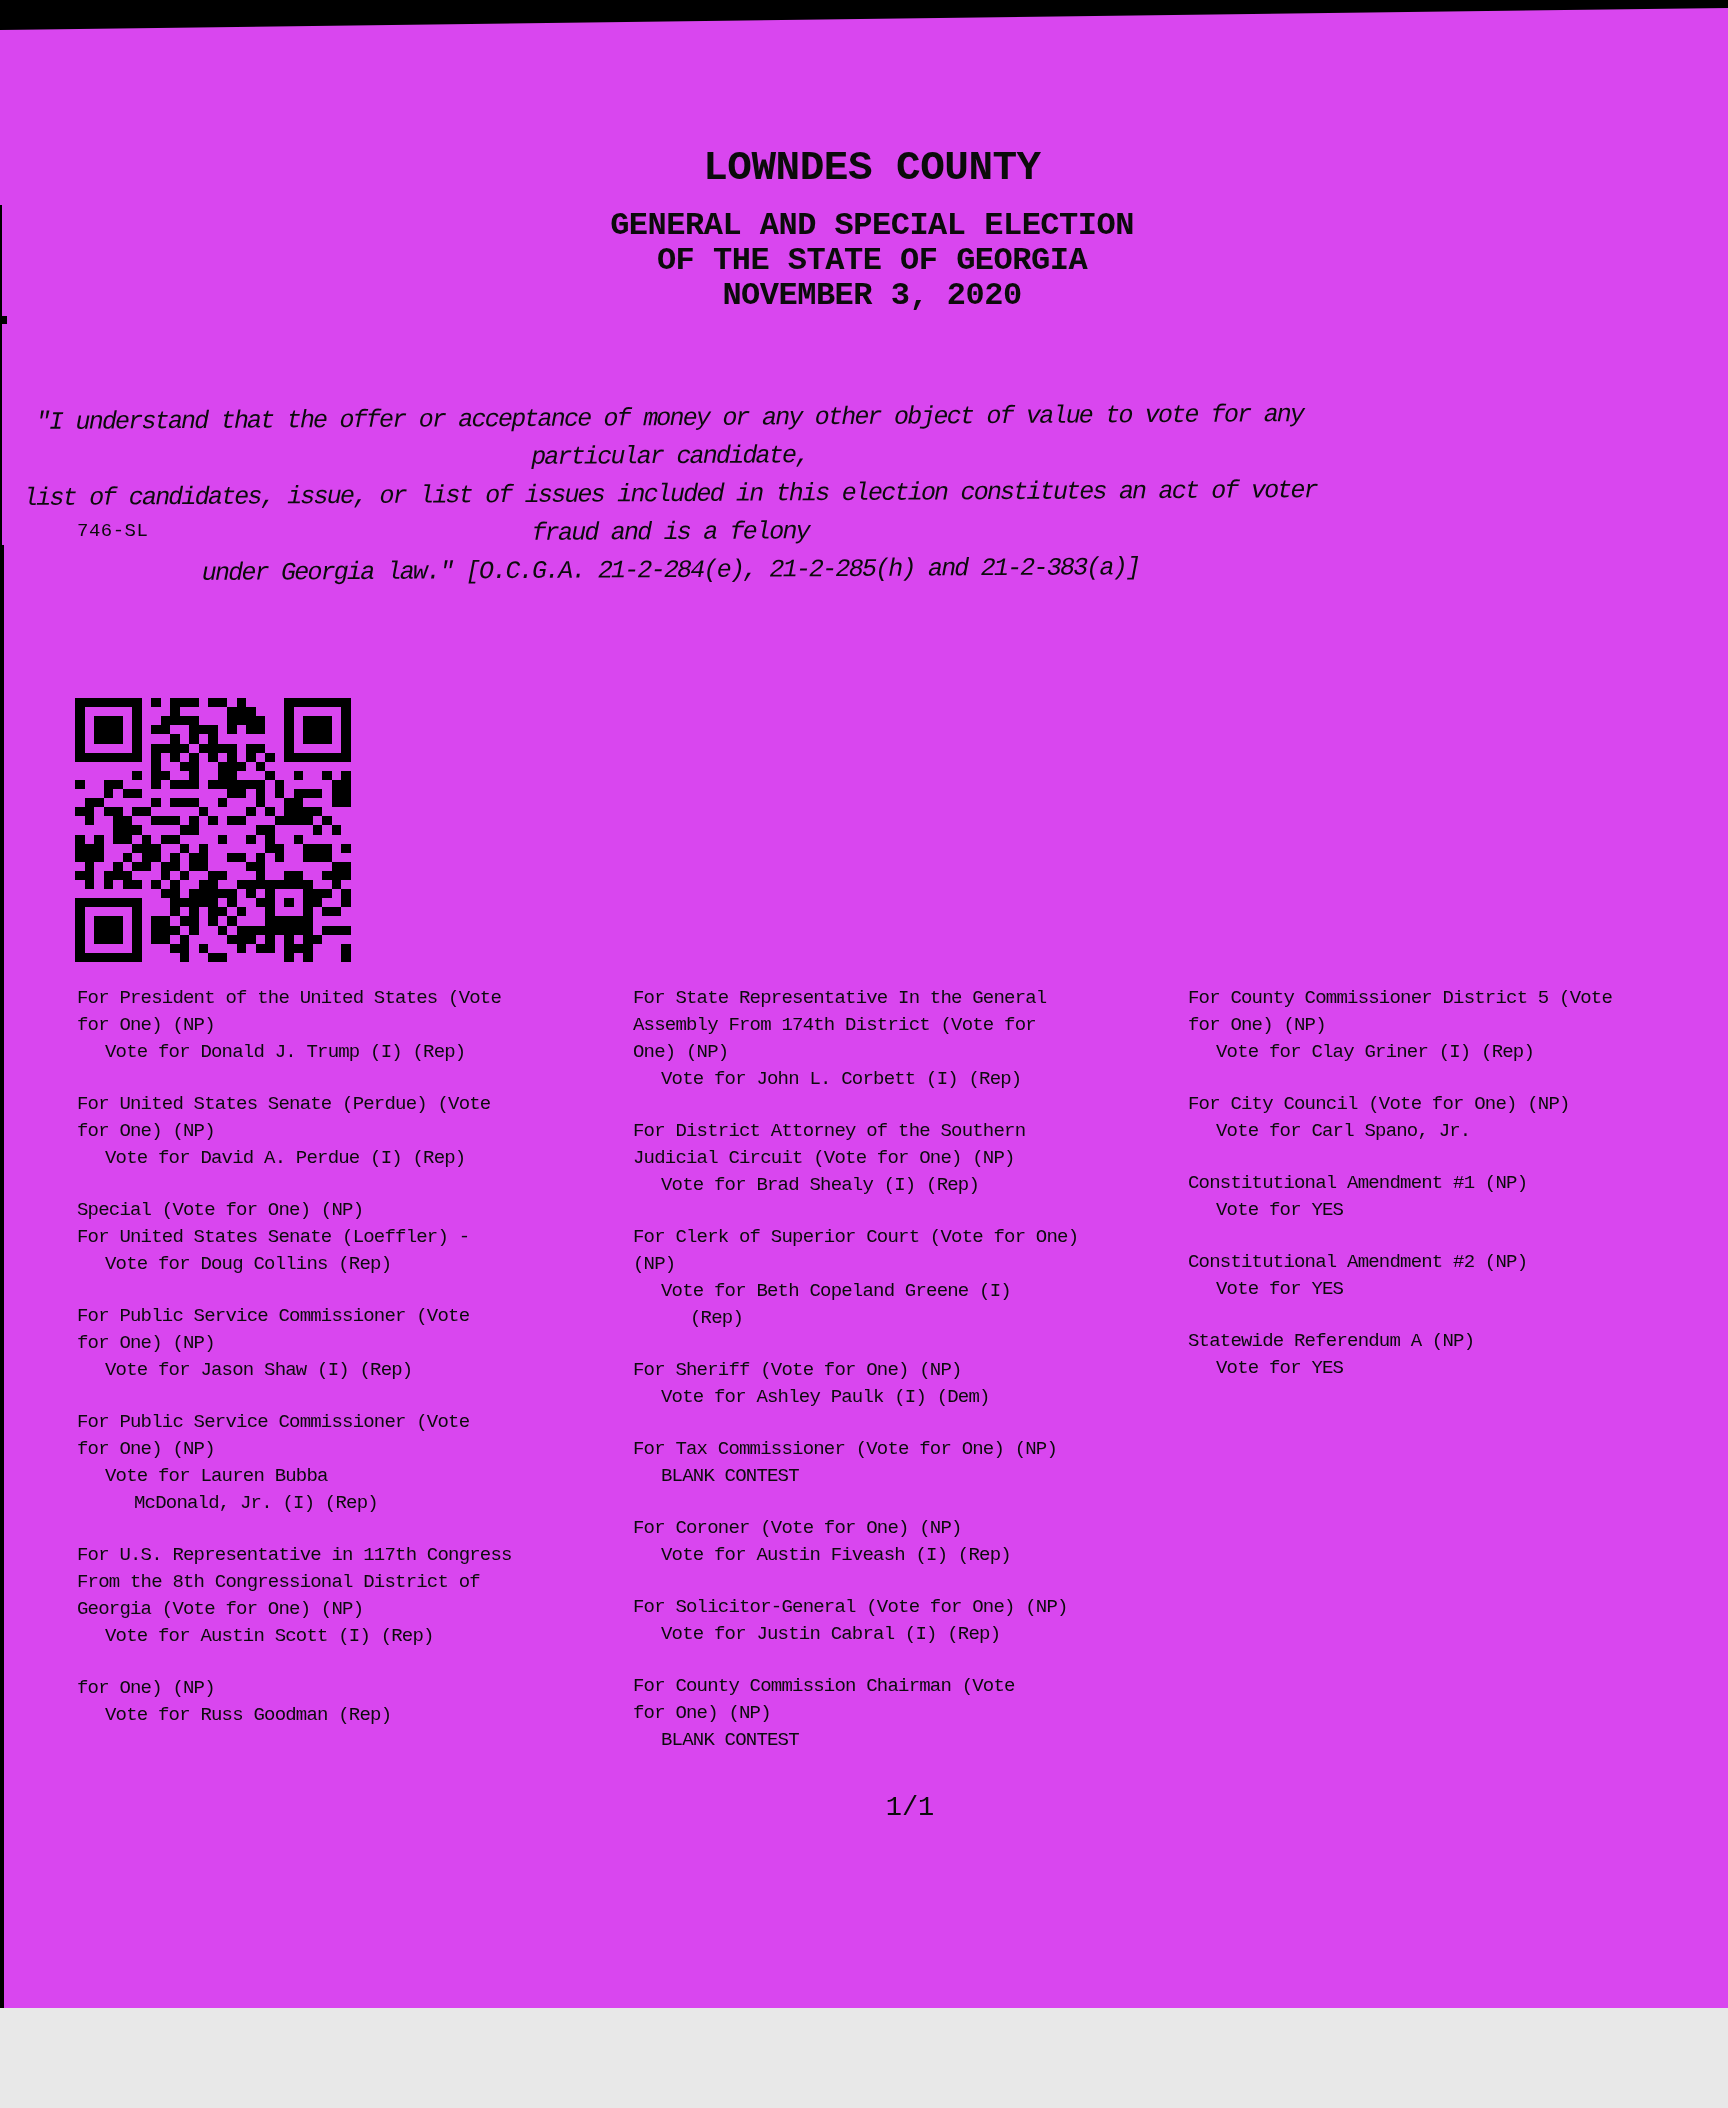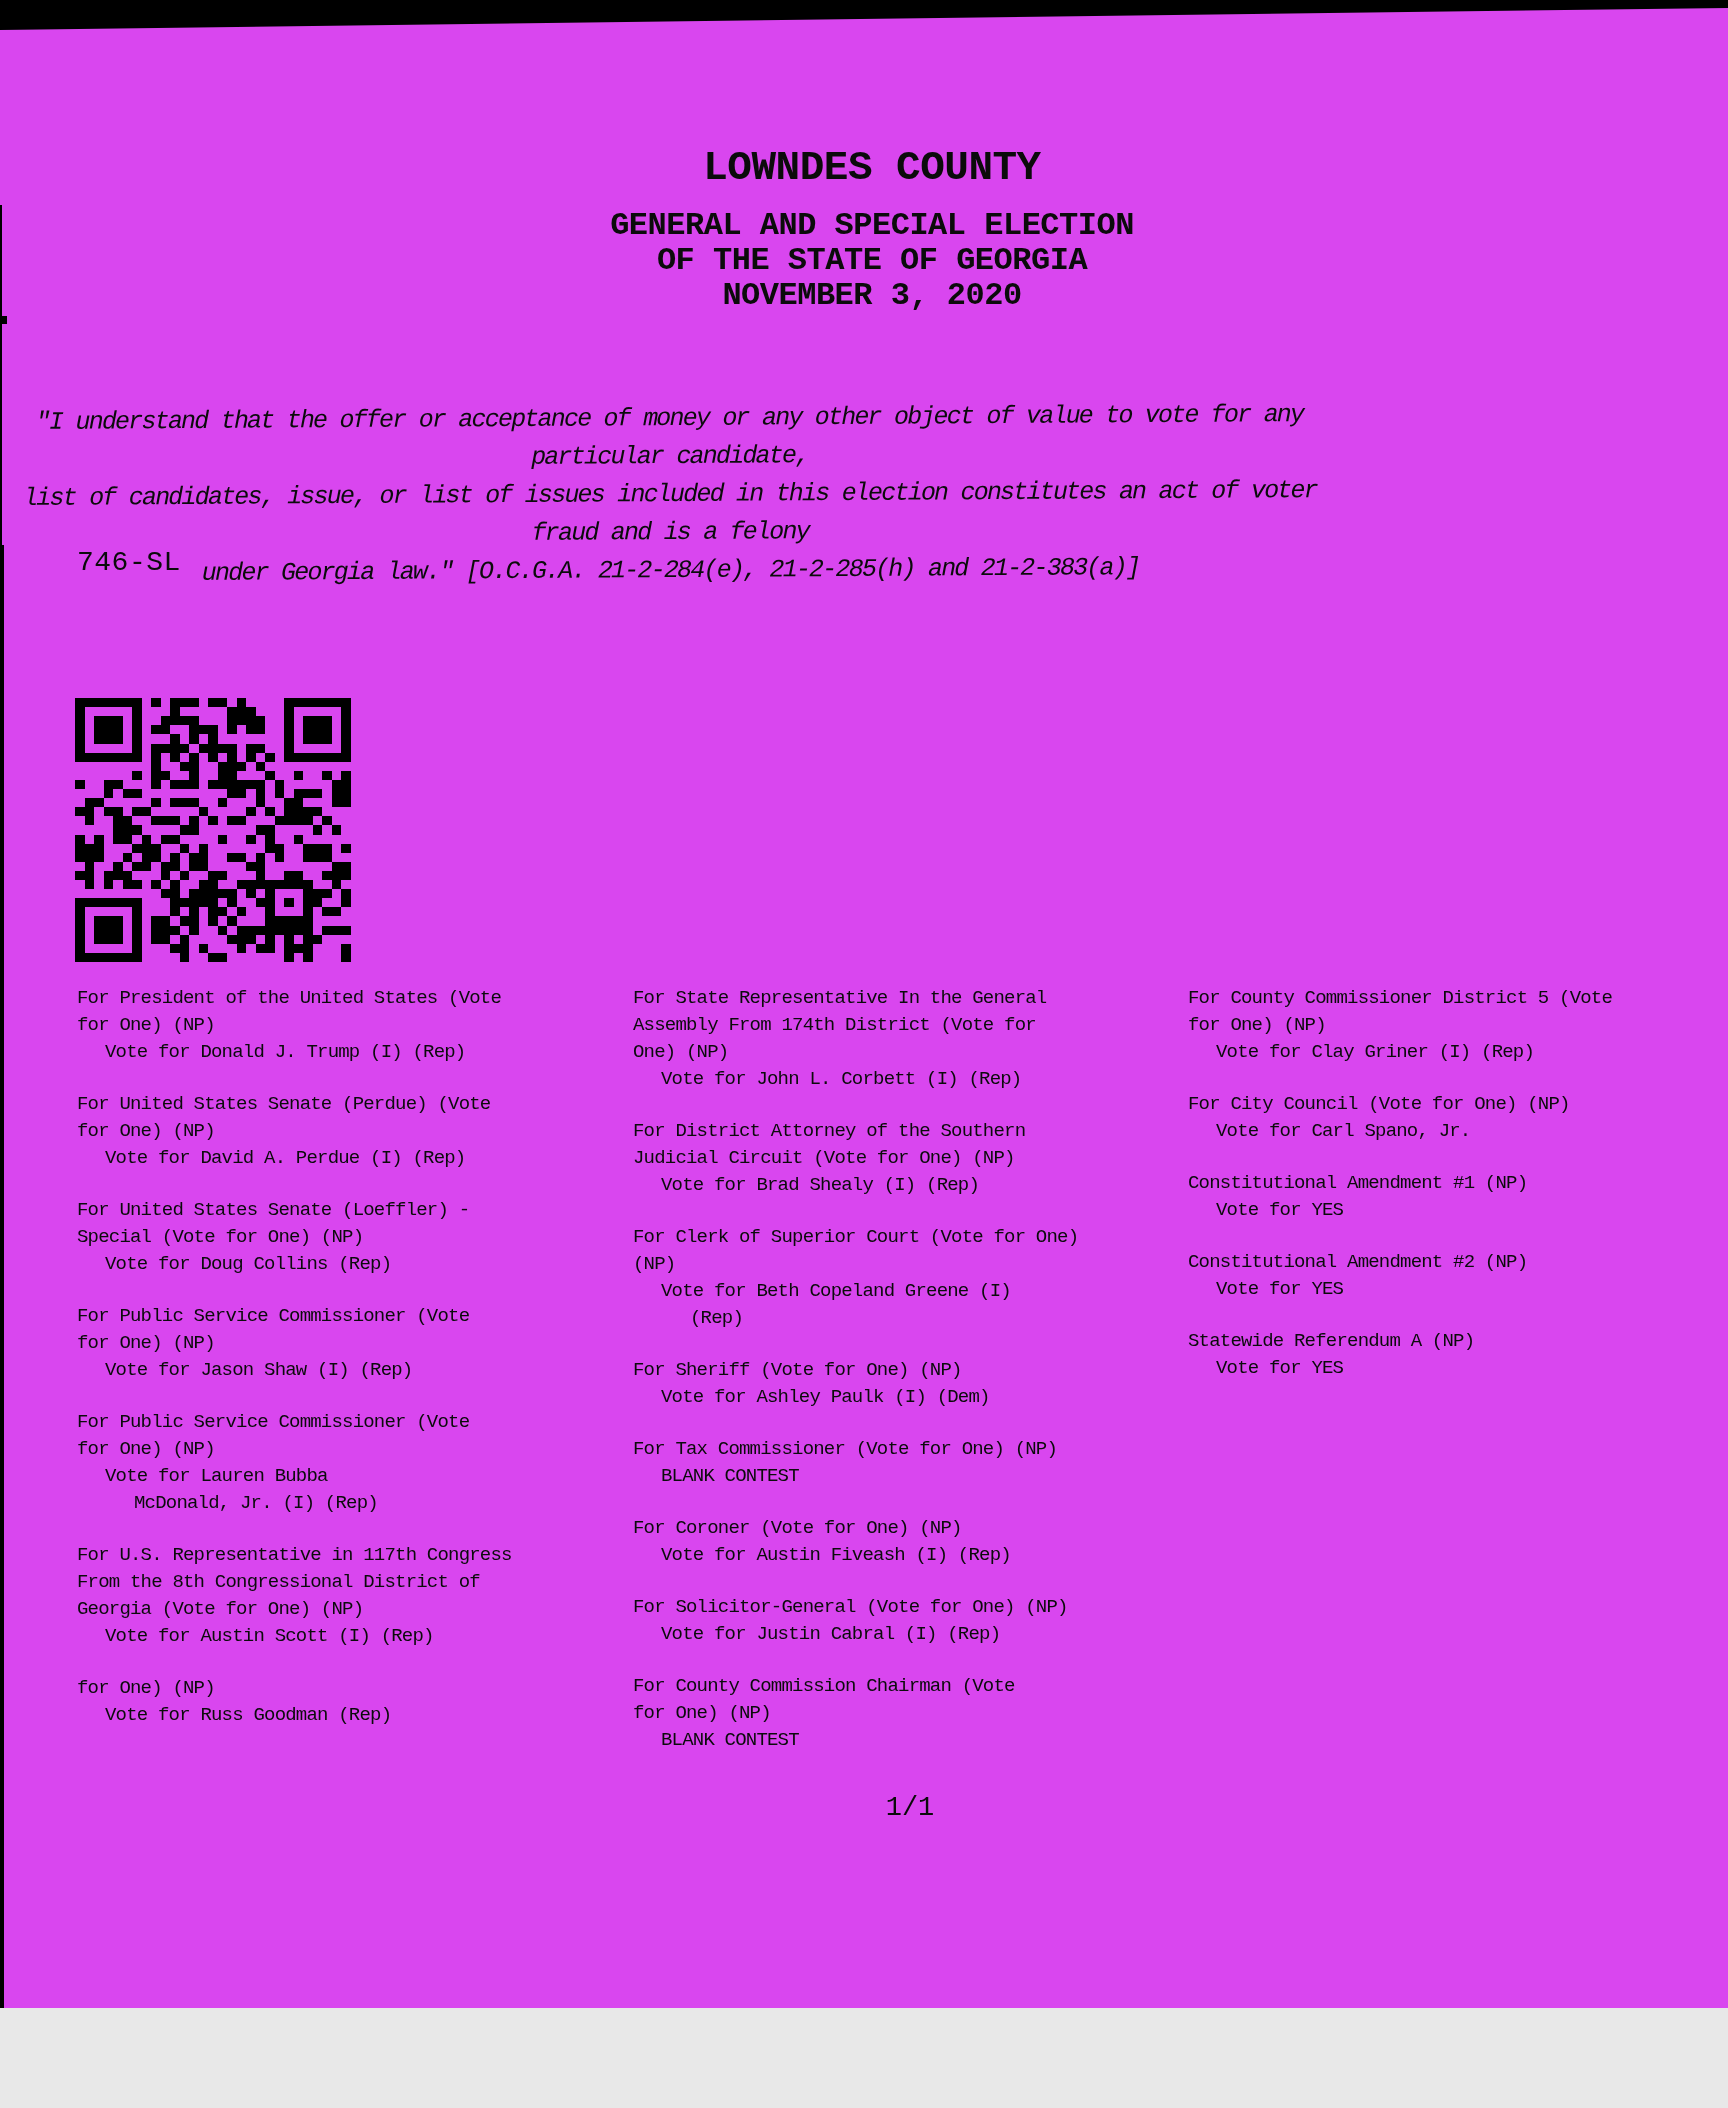--- a/index.html
+++ b/index.html
@@ -22,21 +22,21 @@
   #ballot-title{font-size:32px;line-height:34px;letter-spacing:-0.5px;margin:0 0 20px 0;}
   .election-line{font-size:32px;line-height:35px;letter-spacing:-0.5px;}
   
   #disclaimer{
     position:absolute;top:400px;left:0;width:1340px;
     text-align:center;font-style:italic;
     font-size:25px;line-height:38px;letter-spacing:-1.8px;
     transform:rotate(-0.35deg);
   }
   
-  #ballot-code{position:absolute;top:547px;left:77px;font-size:28px;letter-spacing:0.5px;}
+  #ballot-code{position:absolute;top:520px;left:77px;font-size:19px;letter-spacing:0.5px;}
   #page-number{position:absolute;top:1793px;left:870px;width:80px;text-align:center;font-size:27px;}
   
   #qr{position:absolute;top:698px;left:75px;width:276px;height:264px;}
   #qr svg{display:block;width:276px;height:264px;}
   
   .ballot-col{position:absolute;top:985px;font-size:19px;line-height:27px;letter-spacing:-0.8px;}
   #col1{left:77px;width:562px;}
   #col2{left:633px;width:548px;}
   #col3{left:1188px;width:560px;}
   .entry{margin:0 0 25px 0;}
@@ -494,22 +494,22 @@
         <div class="t-line">For President of the United States  (Vote</div>
         <div class="t-line">for One) (NP)</div>
         <div class="v-line">Vote for Donald J. Trump (I) (Rep)</div>
       </div>
       <div class="entry">
         <div class="t-line">For United States Senate (Perdue)   (Vote</div>
         <div class="t-line">for One) (NP)</div>
         <div class="v-line">Vote for David A. Perdue (I) (Rep)</div>
       </div>
       <div class="entry">
+        <div class="t-line">Special  (Vote for One) (NP)</div>
         <div class="t-line">For United States Senate (Loeffler) -</div>
-        <div class="t-line">Special  (Vote for One) (NP)</div>
         <div class="v-line">Vote for Doug Collins (Rep)</div>
       </div>
       <div class="entry">
         <div class="t-line">For Public Service Commissioner  (Vote</div>
         <div class="t-line">for One) (NP)</div>
         <div class="v-line">Vote for Jason Shaw (I) (Rep)</div>
       </div>
       <div class="entry">
         <div class="t-line">For Public Service Commissioner  (Vote</div>
         <div class="t-line">for One) (NP)</div>

